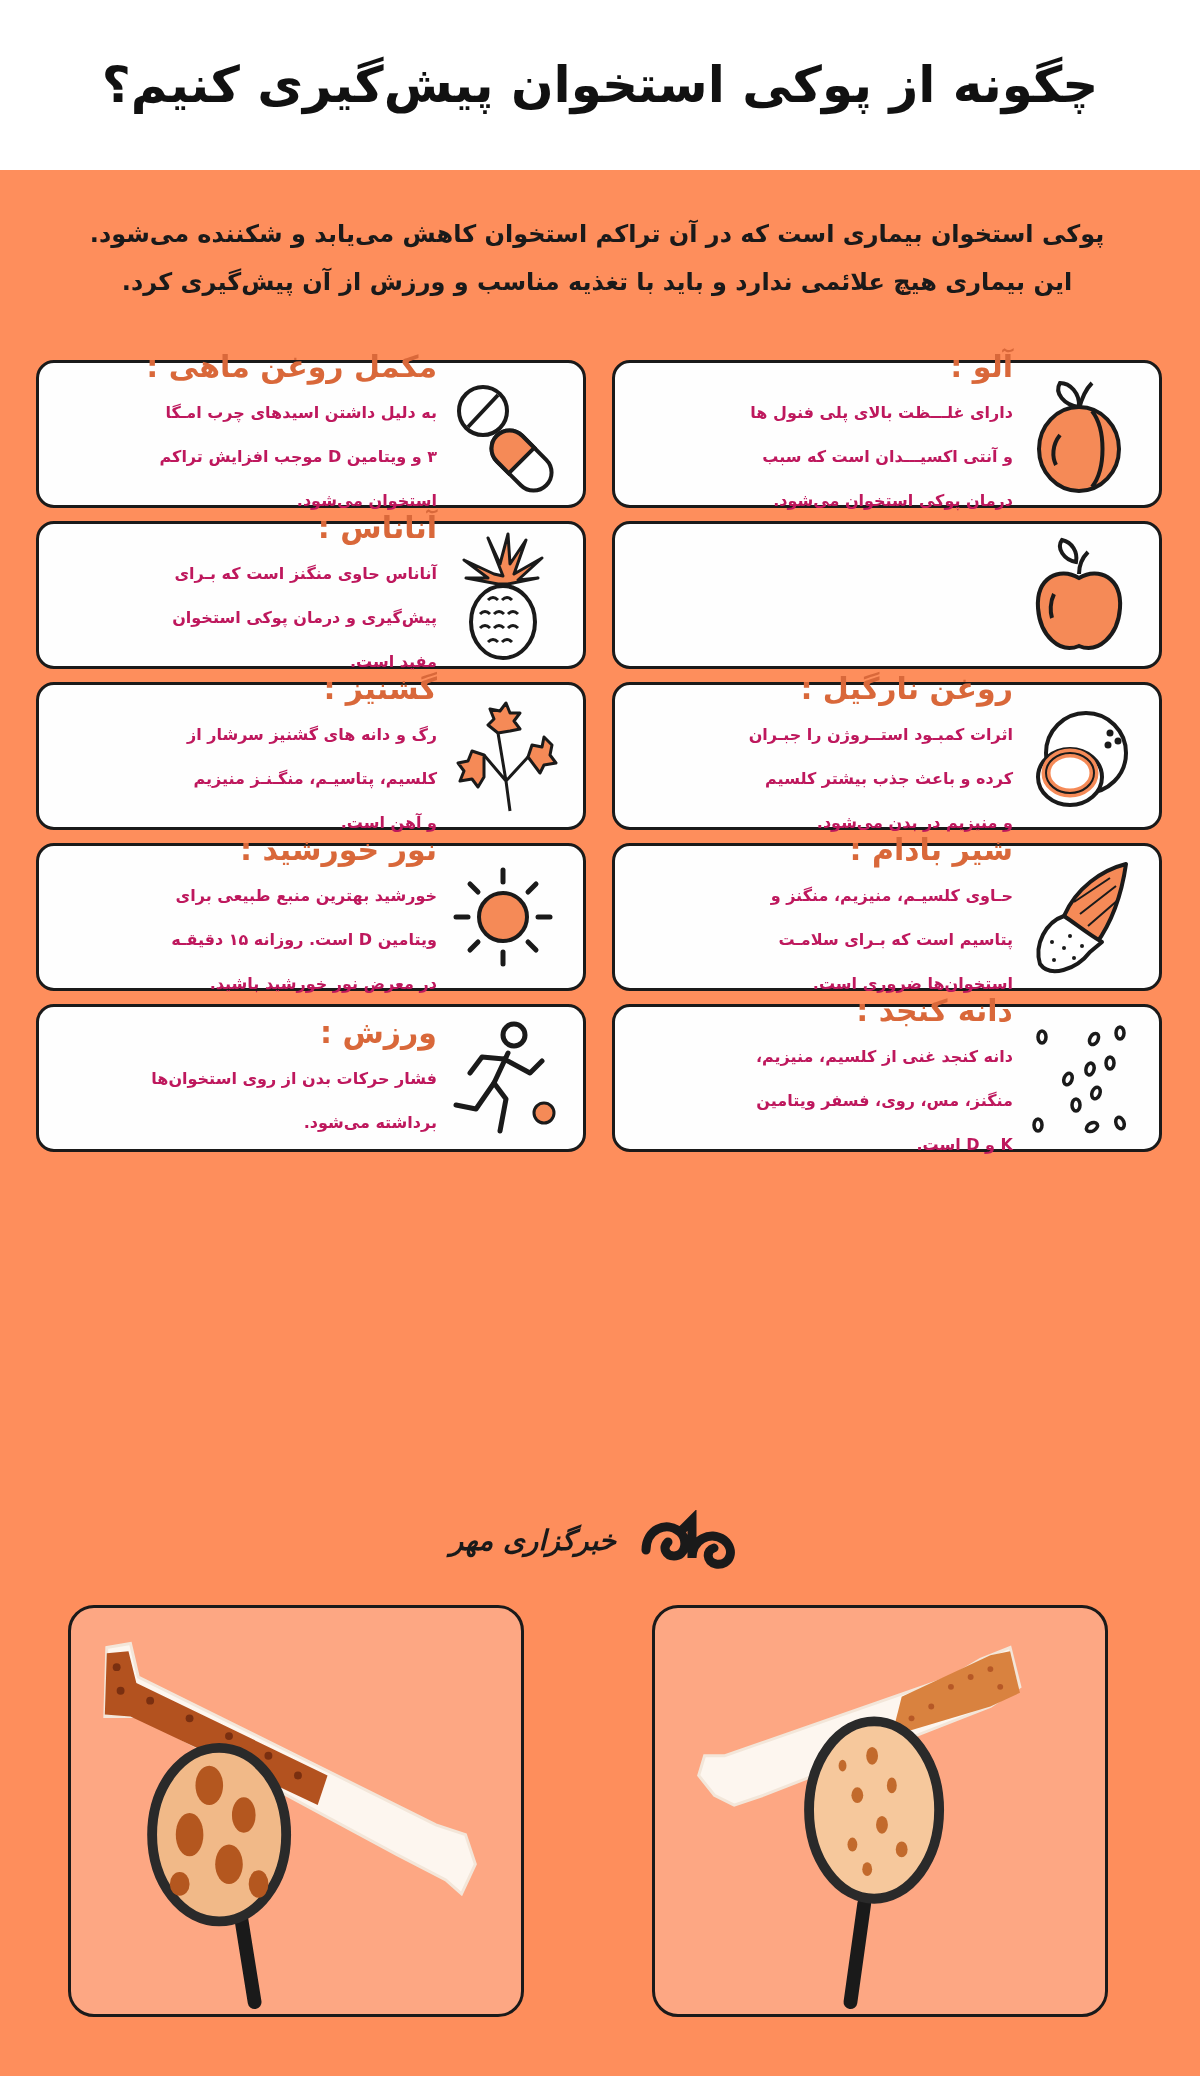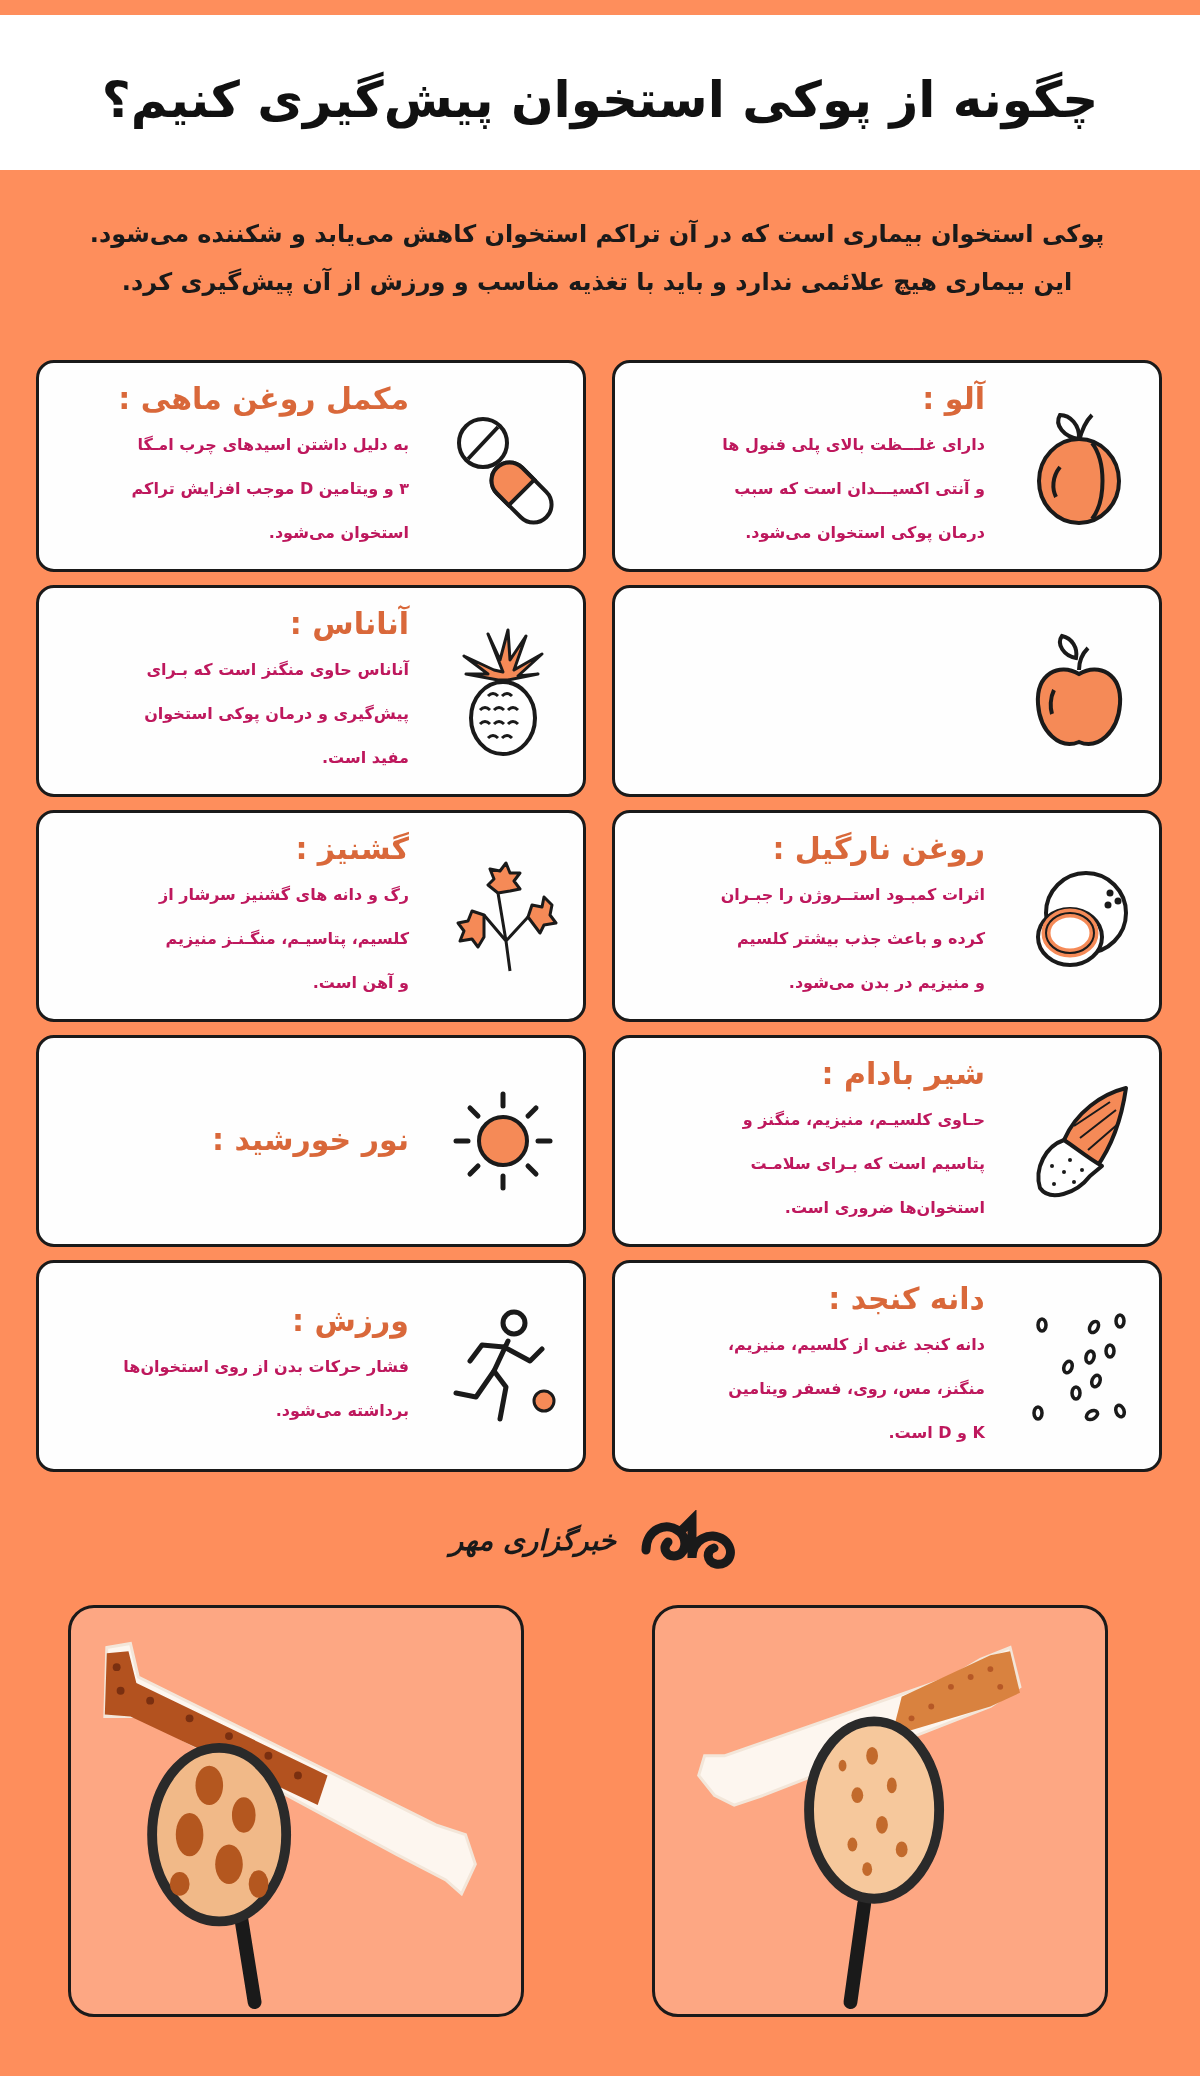--- a/index.html
+++ b/index.html
@@ -1,32 +1,32 @@
 <!DOCTYPE html>
 <html><head>
 <meta charset="utf-8">
 <style>
   * { box-sizing: border-box; margin: 0; padding: 0; }
   html, body { width: 1200px; height: 2076px; overflow: hidden; background: #fe8e5c; }
   body { font-family: "DejaVu Sans", sans-serif; direction: rtl; position: relative; }
 
   .header { position: absolute; left: 0; top: 0; width: 1200px; height: 170px; background: #ffffff;
-    display: flex; align-items: center; justify-content: center; margin-top: 15px; }
+    display: flex; align-items: center; justify-content: center; }
   .header h1 { font-size: 50px; font-weight: 700; color: #111; letter-spacing: 0; }
 
   .main { position: absolute; left: 0; top: 170px; width: 1200px; height: 1906px; background: #fe8e5c; }
 
   .intro { position: absolute; top: 40px; right: 38px; width: 1130px; font-size: 24px; font-weight: 700;
     color: #1a1a1a; line-height: 48px; text-align: center; }
 
   .grid { position: absolute; top: 190px; left: 30px; width: 1132px; display: grid;
     grid-template-columns: 550px 550px; column-gap: 26px; row-gap: 13px; direction: rtl; }
 
-  .card { position: relative; height: 212px; background: #fefefe; border: 3px solid #1a1a1a; border-radius: 18px;
-    display: flex; flex-direction: row; align-items: center; padding: 14px 20px 14px 20px; gap: 28px; }
+  .card { position: relative; height: 148px; background: #fefefe; border: 3px solid #1a1a1a; border-radius: 18px;
+    display: flex; flex-direction: row; align-items: center; padding: 14px 20px 14px 20px; }
   .card .icon { width: 120px; height: 150px; flex: 0 0 120px; display: flex; align-items: center; justify-content: center; }
   .card .icon svg { width: 110px; height: 130px; }
   .card .text { flex: 1; padding-right: 6px; }
   .card .title { font-size: 30px; font-weight: 700; color: #d9683a; line-height: 44px; margin-bottom: 2px; }
   .card .desc { font-size: 16px; font-weight: 700; color: #be185d; line-height: 44px; }
 
   .logo { position: absolute; top: 1325px; left: 395px; width: 400px; height: 90px; display: flex;
     align-items: center; justify-content: center; gap: 24px; direction: rtl; }
   .logo .mark { width: 100px; height: 60px; }
   .logo .name { font-family: "DejaVu Serif", serif; font-size: 28px; font-style: italic; font-weight: 700; color: #1a1a1a; }
@@ -205,20 +205,25 @@
               <line x1="90" y1="65" x2="102" y2="65"></line>
               <line x1="22" y1="32" x2="30" y2="40"></line>
               <line x1="80" y1="90" x2="88" y2="98"></line>
               <line x1="88" y1="32" x2="80" y2="40"></line>
               <line x1="30" y1="90" x2="22" y2="98"></line>
             </g>
           </svg>
       </div>
       <div class="text">
         <div class="title">نور خورشید :</div>
+        <div class="desc">
+          <div>خورشید بهترین منبع طبیعی برای</div>
+          <div>ویتامین D است. روزانه ۱۵ دقیقـه</div>
+          <div>در معرض نور خورشید باشید.</div>
+        </div>
       </div>
     </div>
 
     <div class="card">
       <div class="icon">
         <svg viewBox="0 0 110 130">
             <g fill="none" stroke="#1a1a1a" stroke-width="3.5">
               <ellipse cx="18" cy="24" rx="4" ry="6"></ellipse>
               <ellipse cx="70" cy="26" rx="4" ry="6" transform="rotate(30 70 26)"></ellipse>
               <ellipse cx="96" cy="20" rx="4" ry="6"></ellipse>

